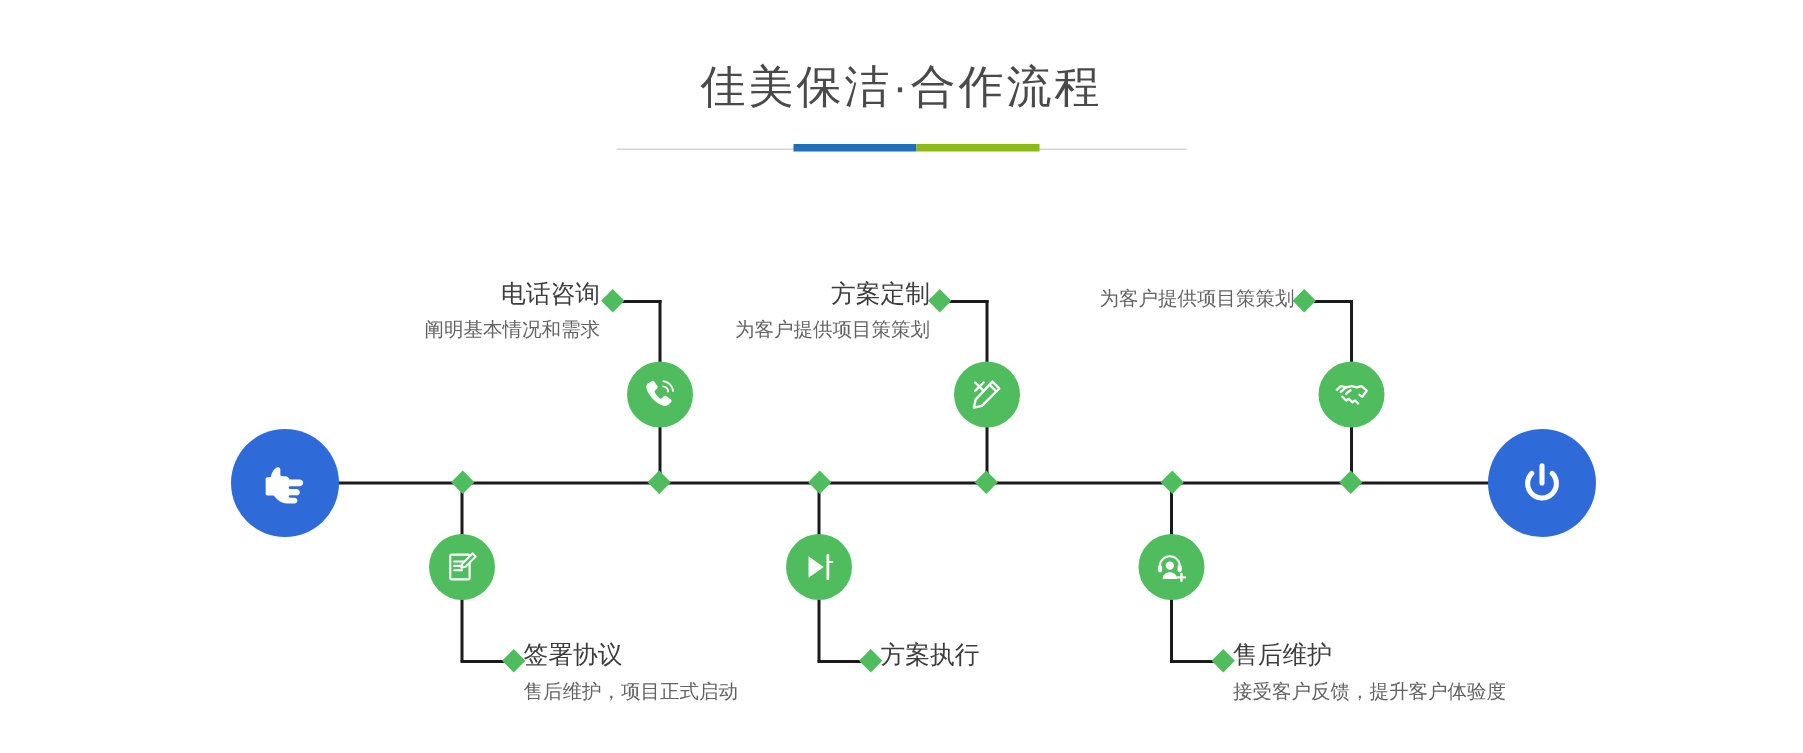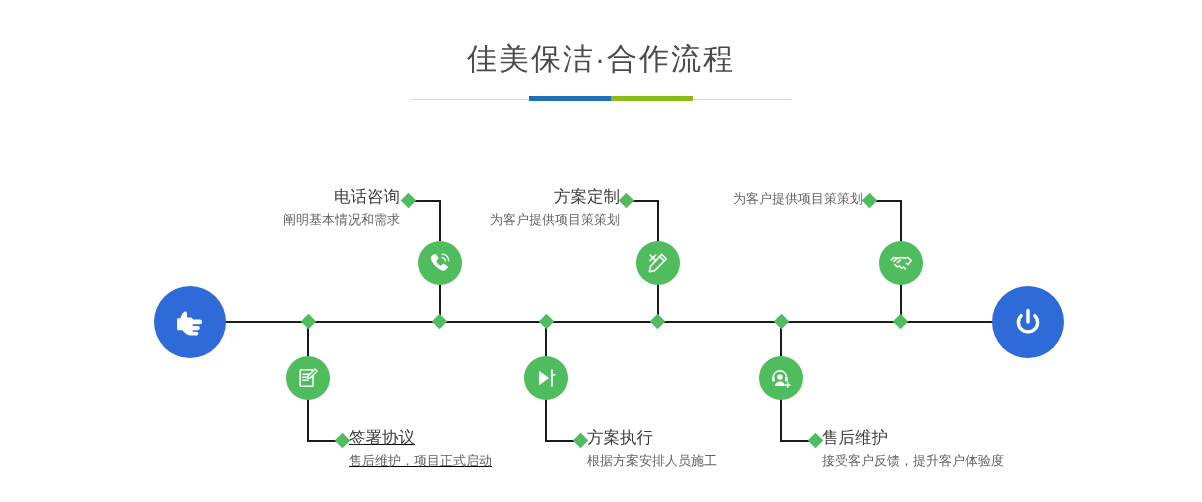--- a/index.html
+++ b/index.html
@@ -197,41 +197,40 @@
       <span>
         <svg width="24" height="24" viewBox="0 0 26 26">
           <rect x="4.5" y="4.0" width="14" height="18" rx="1.2" fill="none" stroke="#ffffff" stroke-width="1.6"></rect>
           <line x1="7.4" y1="9.0" x2="15.4" y2="9.0" stroke="#ffffff" stroke-width="1.5" stroke-linecap="round"></line>
           <line x1="7.4" y1="12.2" x2="15.4" y2="12.2" stroke="#ffffff" stroke-width="1.5" stroke-linecap="round"></line>
           <line x1="7.4" y1="15.4" x2="13.0" y2="15.4" stroke="#ffffff" stroke-width="1.5" stroke-linecap="round"></line>
           <path fill="#4fbd5e" stroke="#ffffff" stroke-width="1.5" stroke-linejoin="round" d="M20.6 3.2l2.3 2.3-7.3 7.3-3.1 .8 .8-3.1z"></path>
         </svg>
       </span>
     </div>
-    <div class="label-block align-left" style="left:349px; top:427px; width:300px;text-decoration:underline;">
+    <div class="label-block align-left" style="left:349px; top:427px; width:300px;">
       <div class="lb-title">签署协议</div>
       <div class="lb-desc">售后维护，项目正式启动</div>
     </div>
 
     <div class="vline" style="left: 545px; top: 321px; height: 120px; background: rgb(27, 27, 27);"></div>
     <div class="hline" style="left: 545px; top: 440px; width: 32px; background: rgb(27, 27, 27);"></div>
     <div class="diamond" style="left:575px; top:435px; background:#4fbd5e;"></div>
     <div class="diamond" style="left:541px; top:316px; background:#4fbd5e;"></div>
     <div class="node-circle" style="left:524px; top:356px; background:#4fbd5e;">
       <span>
         <svg width="24" height="24" viewBox="0 0 26 26">
           <path fill="#ffffff" d="M5.4 5.2l11.0 7.8-11.0 7.8z"></path>
           <line x1="19.4" y1="4.6" x2="19.4" y2="21.4" stroke="#ffffff" stroke-width="2.0" stroke-linecap="round"></line>
           <line x1="19.4" y1="9.4" x2="22.6" y2="9.4" stroke="#ffffff" stroke-width="1.6" stroke-linecap="round"></line>
         </svg>
       </span>
     </div>
     <div class="label-block align-left" style="left:587px; top:427px; width:300px;">
       <div class="lb-title">方案执行</div>
-      <div class="lb-desc">根据方案安排人员施工</div>
     </div>
 
     <div class="vline" style="left: 780px; top: 321px; height: 120px; background: rgb(27, 27, 27);"></div>
     <div class="hline" style="left: 780px; top: 440px; width: 32px; background: rgb(27, 27, 27);"></div>
     <div class="diamond" style="left:810px; top:435px; background:#4fbd5e;"></div>
     <div class="diamond" style="left:776px; top:316px; background:#4fbd5e;"></div>
     <div class="node-circle" style="left:759px; top:356px; background:#4fbd5e;">
       <span>
         <svg width="24" height="24" viewBox="0 0 26 26">
           <path fill="none" stroke="#ffffff" stroke-width="1.5" d="M4.6 12.4a7.2 7.2 0 0 1 14.4 0"></path>

